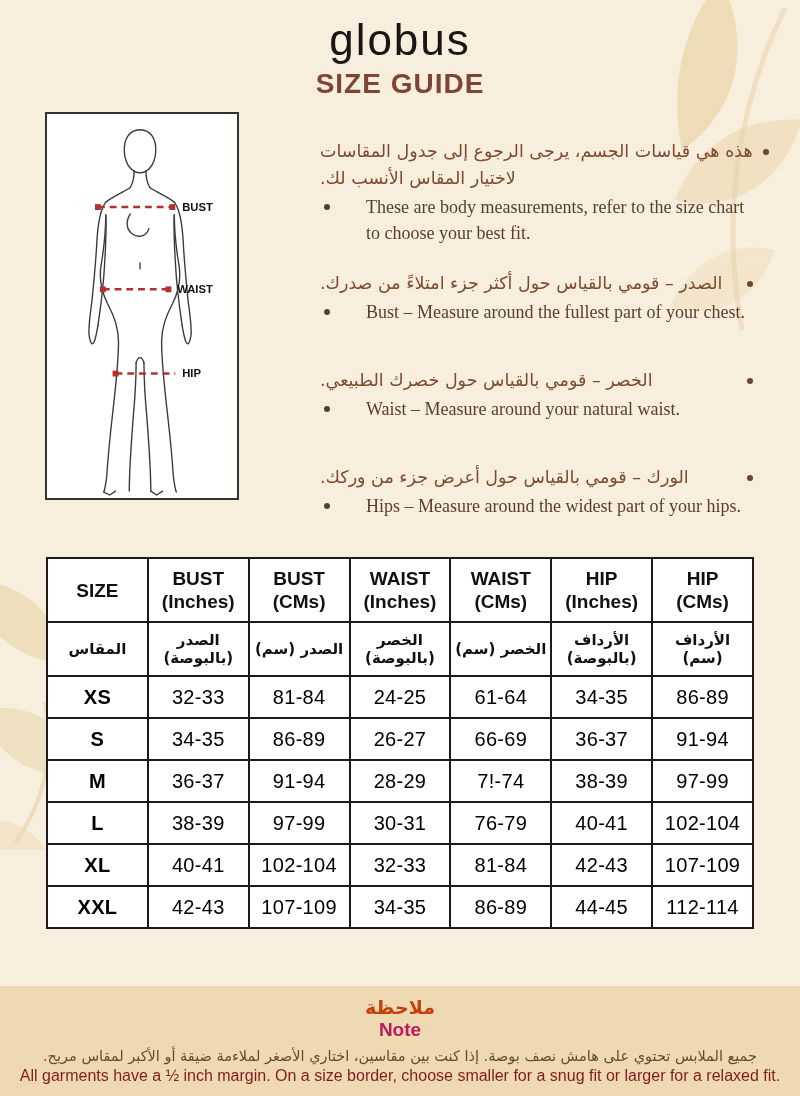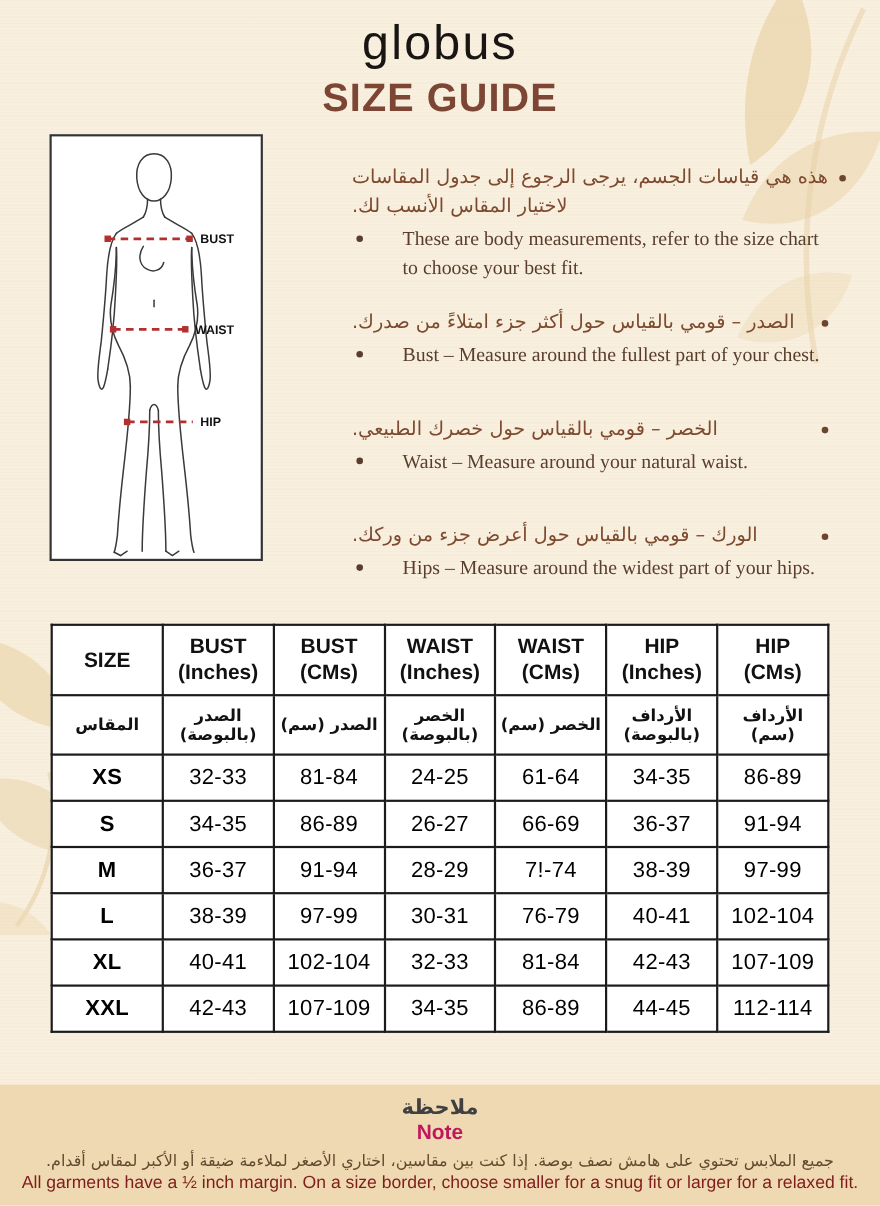--- a/index.html
+++ b/index.html
@@ -8,21 +8,21 @@
     background:#f8efde;
     background-image:repeating-linear-gradient(180deg, rgba(120,90,40,0.02) 0 1px, transparent 1px 3px);
     font-family:"Liberation Sans", sans-serif;
   }
   .deco{position:absolute;pointer-events:none;z-index:0;}
   .content{position:relative;z-index:1;}
 
   
   .header{text-align:center;padding-top:16px;}
   .logo{font-size:44px;letter-spacing:2px;color:#181512;font-weight:400;line-height:1.1;}
-  .title{font-size:36px;font-weight:bold;letter-spacing:1px;color:#7c4534;margin-top:4px;}
+  .title{font-size:28px;font-weight:bold;letter-spacing:1px;color:#7c4534;margin-top:4px;}
 
   
   .row{display:flex;padding:0 45px;margin-top:12px;gap:42px;}
   .figure-box{width:194px;height:388px;background:#ffffff;border:2px solid #333;flex:none;box-sizing:border-box;}
   .figure-box svg{width:100%;height:100%;display:block;}
 
   .bullets{flex:1;padding-top:26px;min-width:0;margin-left:39px;}
   .group{margin-bottom:24px;}
   .group:nth-child(2){margin-bottom:42px;}
   .group:nth-child(3){margin-bottom:42px;}
@@ -43,21 +43,21 @@
   .table-wrap{margin:14px 46px 0;}
   table{width:100%;border-collapse:collapse;table-layout:fixed;border:2px solid #1b1b1b;background:#fff;}
   th,td{border:2px solid #1b1b1b;text-align:center;vertical-align:middle;padding:0;background:#fff;}
   tr.h-en th{height:62px;font-size:19px;font-weight:bold;color:#111;line-height:1.25;}
   tr.h-ar th{height:52px;font-family:"DejaVu Sans",sans-serif;font-size:15px;font-weight:bold;color:#111;line-height:1.25;direction:rtl;}
   tr.data td{height:40px;font-size:20px;color:#000000;letter-spacing:0.3px;}
   tr.data td.size{font-weight:bold;}
 
   
   .note-band{position:absolute;left:0;bottom:0;width:800px;height:110px;background:#efd9b2;text-align:center;z-index:1;}
-  .note-band .t-ar{font-family:"DejaVu Sans",sans-serif;font-size:19px;font-weight:bold;color:#404040;margin-top:10px;}
+  .note-band .t-ar{font-family:"DejaVu Sans",sans-serif;font-size:19px;font-weight:bold;color:#c2410c;margin-top:10px;}
   .note-band .t-en{font-size:19px;font-weight:bold;color:#be185d;margin-top:1px;}
   .note-band .b-ar2{font-family:"DejaVu Sans",sans-serif;direction:rtl;font-size:14.5px;color:#64492e;margin-top:7px;}
   .note-band .b-en2{font-size:16px;color:#7f1d1d;margin-top:3px;}
 </style>
 </head>
 <body>
 
 <svg class="deco" style="right:0;top:0;" width="230" height="420" viewBox="0 0 230 420">
   <path d="M150 -20 C110 30 100 90 112 150 C165 115 185 45 150 -20 Z" fill="#ecd8b2" opacity="0.9"></path>
   <path d="M232 120 C175 115 125 145 105 200 C165 215 215 180 232 120 Z" fill="#ecd8b2" opacity="0.65"></path>
@@ -254,15 +254,15 @@
             <td>112-114</td>
           </tr>
         </tbody>
     </table>
   </div>
 </div>
 
 <div class="note-band">
   <div class="t-ar">ملاحظة</div>
   <div class="t-en">Note</div>
-  <div class="b-ar2">جميع الملابس تحتوي على هامش نصف بوصة. إذا كنت بين مقاسين، اختاري الأصغر لملاءمة ضيقة أو الأكبر لمقاس أقدام.</div>
+  <div class="b-ar2">جميع الملابس تحتوي على هامش نصف بوصة. إذا كنت بين مقاسين، اختاري الأصغر لملاءمة ضيقة أو الأكبر لمقاس مريح.</div>
   <div class="b-en2">All garments have a ½ inch margin. On a size border, choose smaller for a snug fit or larger for a relaxed fit.</div>
 </div>
 
 </body></html>

